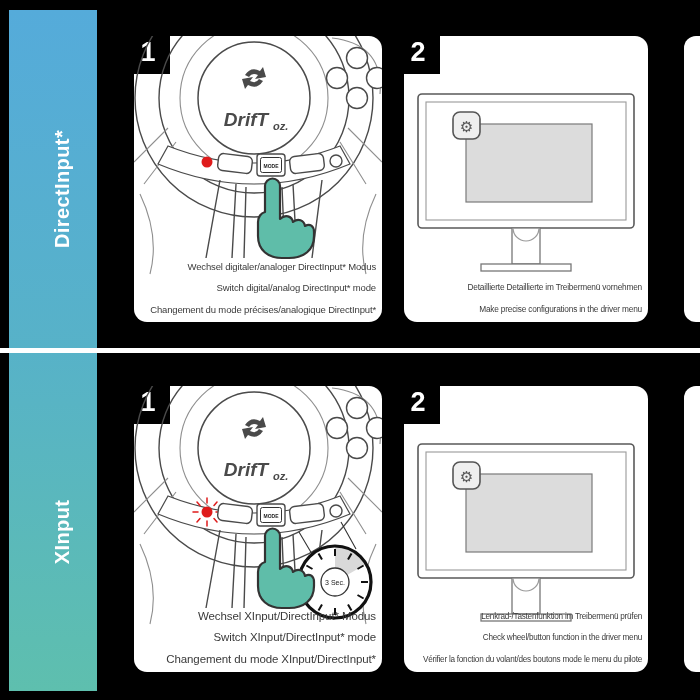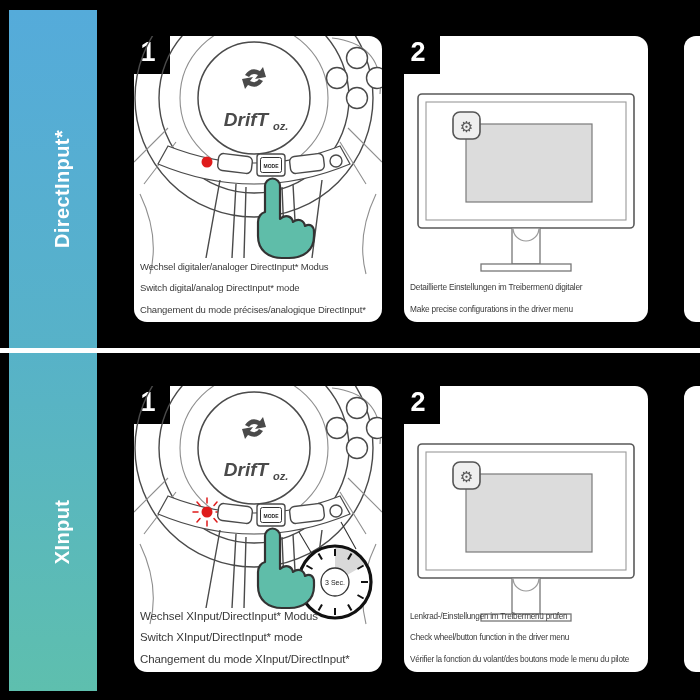--- a/index.html
+++ b/index.html
@@ -15,21 +15,21 @@
   .panel{position:absolute;background:#fff;border-radius:13px;}
   .p1t{left:134px;top:36px;width:248px;height:286px;}
   .p2t{left:404px;top:36px;width:244px;height:286px;}
   .p1b{left:134px;top:386px;width:248px;height:286px;}
   .p2b{left:404px;top:386px;width:244px;height:286px;}
   .edge{position:absolute;left:684px;width:16px;height:286px;background:#fff;border-radius:12px 0 0 12px;}
   .edge.t{top:36px}.edge.b{top:386px}
   .badge{position:absolute;left:-8px;top:-6px;width:44px;height:44px;background:#000;color:#fff;
          display:flex;align-items:center;justify-content:center;font-size:27px;font-weight:bold;}
   .illu{position:absolute;left:0;top:0;}
-  .caps{position:absolute;left:6px;right:6px;bottom:2px;text-align:left;color:#3a3a3a;}
+  .caps{position:absolute;left:6px;right:6px;bottom:2px;text-align:right;color:#3a3a3a;}
   .caps div{line-height:21.5px;white-space:nowrap;}
   .p1t .caps{font-size:9.5px;letter-spacing:-0.15px;}
   .p2t .caps{font-size:8.3px;letter-spacing:-0.2px;}
   .p1b .caps{font-size:11.5px;letter-spacing:-0.1px;}
   .p2b .caps{font-size:8.2px;letter-spacing:-0.25px;}
   .ln{fill:none;stroke:#4a4a4a;stroke-width:1.4;}
   .lt{fill:none;stroke:#8f8f8f;stroke-width:1.1;}
   .lnf{fill:#fff;stroke:#4a4a4a;stroke-width:1.4;}
 </style>
 </head>
@@ -90,21 +90,21 @@
       <rect x="62" y="88" width="126" height="78" fill="#DCDCDC" stroke="#7a7a7a" stroke-width="1.2"></rect>
       <g>
         <rect x="49" y="76" width="27" height="27" rx="7" fill="#EFEFEF" stroke="#555" stroke-width="1.6"></rect>
         <text x="62.5" y="95.5" text-anchor="middle" font-size="15" fill="#555">⚙</text>
       </g>
       <rect x="108" y="192" width="28" height="36" fill="#fff" stroke="#777" stroke-width="1.3"></rect>
       <path d="M109,192 a13 13 0 0 0 26 0" fill="none" stroke="#999" stroke-width="1.2"></path>
       <rect x="77" y="228" width="90" height="7" fill="#fff" stroke="#777" stroke-width="1.3"></rect>
     </svg>
     <div class="caps">
-      <div>Detaillierte Einstellungen im Treibermenü digitaler</div>
+      <div>Detaillierte Detaillierte im Treibermenü vornehmen</div>
       <div>Make precise configurations in the driver menu</div>
     </div>
   </div>
 
   <div class="edge t"></div>
 
   <div class="divider"></div>
 
   <div class="panel p1b">
     <div class="badge">1</div>
@@ -168,21 +168,21 @@
       <rect x="62" y="88" width="126" height="78" fill="#DCDCDC" stroke="#7a7a7a" stroke-width="1.2"></rect>
       <g>
         <rect x="49" y="76" width="27" height="27" rx="7" fill="#EFEFEF" stroke="#555" stroke-width="1.6"></rect>
         <text x="62.5" y="95.5" text-anchor="middle" font-size="15" fill="#555">⚙</text>
       </g>
       <rect x="108" y="192" width="28" height="36" fill="#fff" stroke="#777" stroke-width="1.3"></rect>
       <path d="M109,192 a13 13 0 0 0 26 0" fill="none" stroke="#999" stroke-width="1.2"></path>
       <rect x="77" y="228" width="90" height="7" fill="#fff" stroke="#777" stroke-width="1.3"></rect>
     </svg>
     <div class="caps">
-      <div>Lenkrad-/Einstellungen im Treibermenü prüfen</div>
+      <div>Lenkrad-/Tastenfunktion im Treibermenü prüfen</div>
       <div>Check wheel/button function in the driver menu</div>
       <div>Vérifier la fonction du volant/des boutons mode le menu du pilote</div>
     </div>
   </div>
 
   <div class="edge b"></div>
 
 </div>
 
 </body></html>

